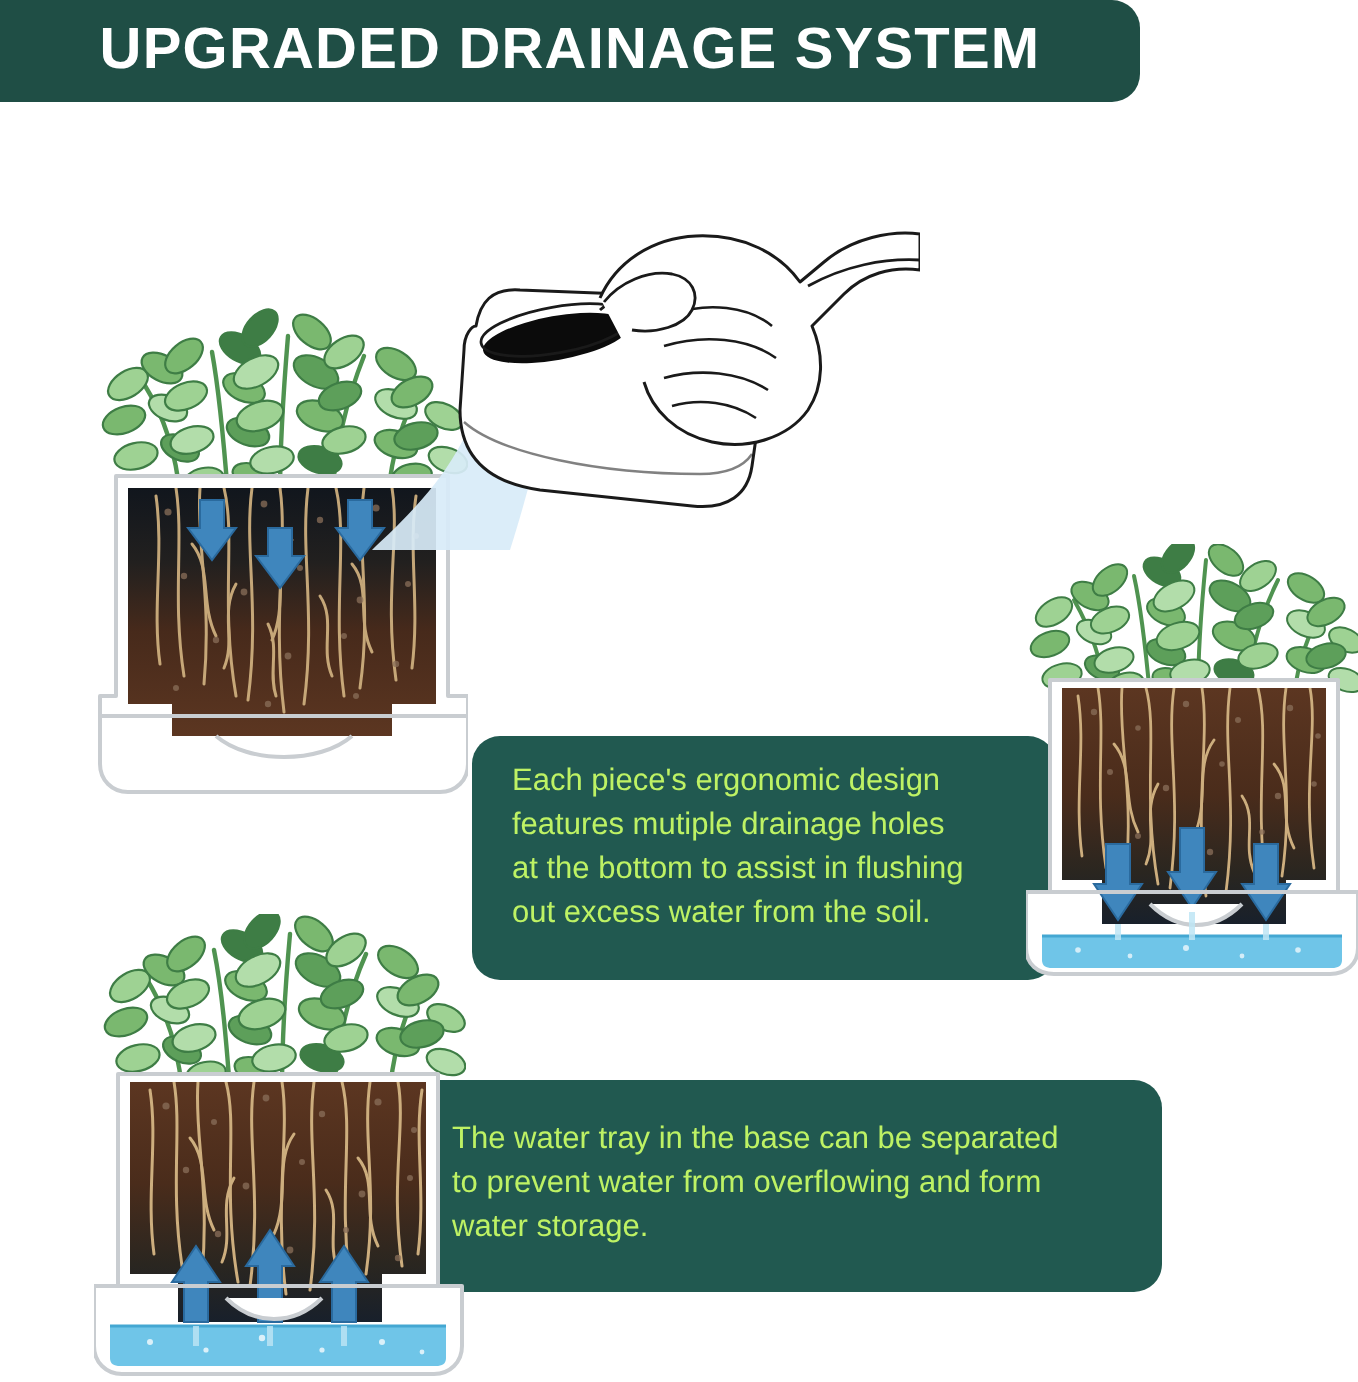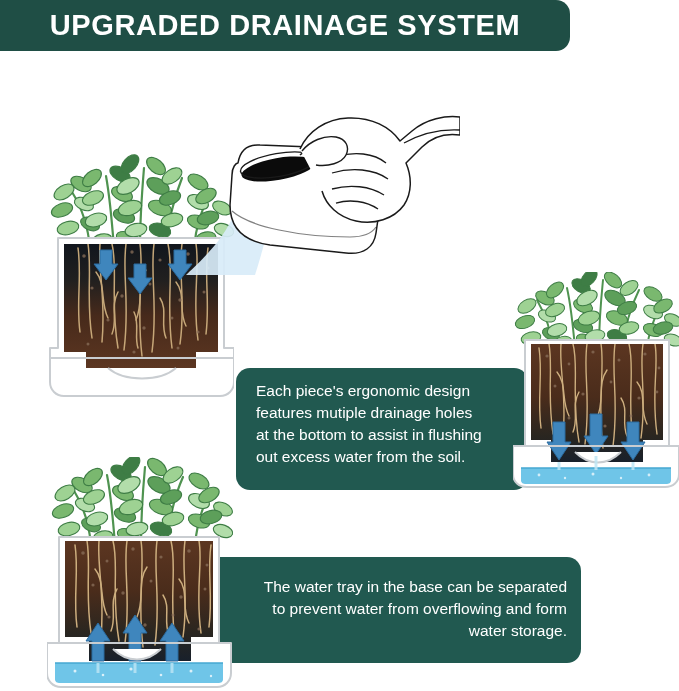--- a/index.html
+++ b/index.html
@@ -46,48 +46,47 @@
     letter-spacing: 0.6px;
     line-height: 1;
     white-space: nowrap;
     font-family: "Liberation Sans", sans-serif;
   }
 
   
   .callout {
     position: absolute;
     background: #215950;
-    color: #ffffff;
+    color: #bef264;
     box-sizing: border-box;
     font-size: 15.5px;
     line-height: 1.42;
     font-family: "Liberation Sans", sans-serif;
   }
   .callout p {
     margin: 0;
     white-space: pre-line;
   }
   #callout-drainage {
     left: 236px;
     top: 368px;
     width: 292px;
     height: 122px;
     border-radius: 14px;
     padding: 12px 14px 10px 20px;
     z-index: 4;
   }
   #callout-tray {
     left: 196px;
-    top: 557px;
+    top: 540px;
     width: 385px;
     height: 106px;
     border-radius: 0 14px 14px 14px;
     padding: 19px 14px 10px 30px;
     z-index: 4;
-    text-align: right;
   }
 
   
   .planter {
     position: absolute;
     z-index: 2;
   }
   #planter-top-left   { left: 48px;  top: 152px; width: 186px; height: 248px; }
   #planter-mid-right  { left: 513px; top: 272px; width: 166px; height: 222px; z-index: 5; }
   #planter-bottom-left{ left: 47px;  top: 457px; width: 186px; height: 234px; z-index: 5; }

